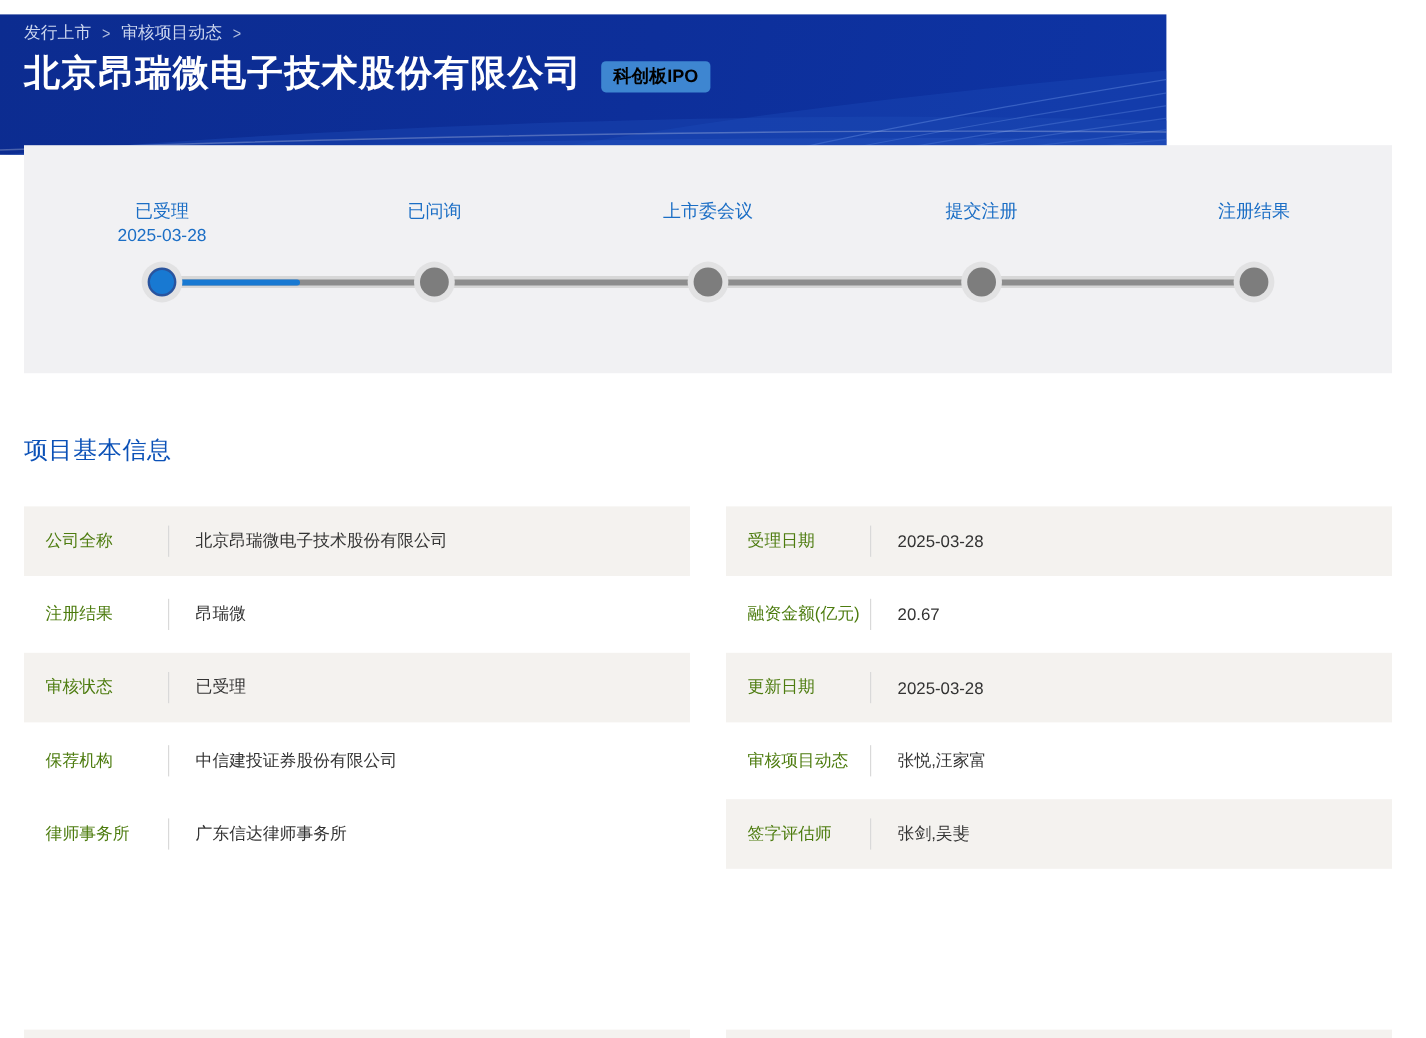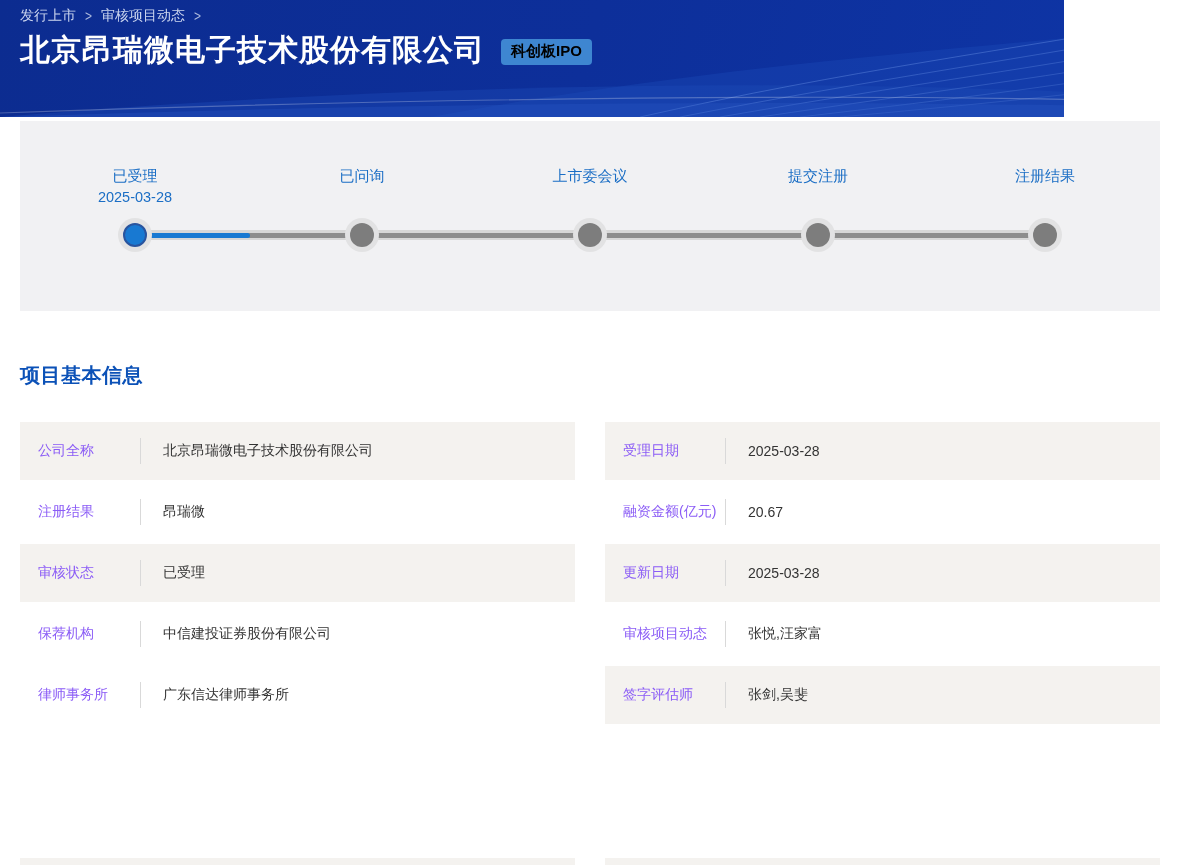--- a/index.html
+++ b/index.html
@@ -7,21 +7,21 @@
   body {
     width: 1188px; height: 865px;
     position: relative;
     overflow: hidden;
     font-family: "Liberation Sans", "DejaVu Sans", sans-serif;
   }
   .page { position: absolute; inset: 0; width: 1188px; height: 865px; }
 
   
   .header {
-    position: absolute; left: 0; top: 0; width: 1064px; height: 117px;
+    position: absolute; left: 0; top: 12px; width: 972px; height: 117px;
     background: linear-gradient(105deg, #0c2c90 0%, #0d2f9a 55%, #0e34a4 100%);
     overflow: hidden;
   }
   .header svg.waves { position: absolute; left: 0; top: 0; width: 1188px; height: 117px; display: block; }
   .breadcrumb {
     position: absolute; left: 20px; top: 7px;
     font-size: 14px; color: #ccd6ef; display: flex; align-items: center; gap: 9px;
     z-index: 2;
   }
   .breadcrumb .crumb { cursor: pointer; }
@@ -73,35 +73,35 @@
     text-align: center; font-size: 15px; color: #1b6ec5; white-space: nowrap;
   }
   .step-date {
     position: absolute; left: -80px; top: 68px; width: 160px;
     text-align: center; font-size: 14.5px; color: #1b6ec5; white-space: nowrap;
   }
 
   
   .section-heading {
     position: absolute; left: 20px; top: 362px;
-    font-size: 20px; font-weight: bold; color: #0b51b7; letter-spacing: 0.5px;
+    font-size: 20px; font-weight: normal; color: #0b51b7; letter-spacing: 0.5px;
   }
 
   
   .info-col { position: absolute; top: 422px; width: 555px; }
   .info-col.left  { left: 20px; }
   .info-col.right { left: 605px; }
   .info-row {
     height: 58px; margin-bottom: 3px;
     display: flex; align-items: center; padding-left: 18px;
     background: transparent;
   }
   .info-row.shaded { background: #f4f2ef; }
   .row-label {
-    flex: 0 0 102px; font-size: 14px; color: #8b5cf6; white-space: nowrap;
+    flex: 0 0 102px; font-size: 14px; color: #4d7c0f; white-space: nowrap;
   }
   .row-divider {
     flex: 0 0 1px; width: 1px; height: 26px; background: #d9d9d9;
   }
   .row-value {
     margin-left: 22px; font-size: 14px; color: #333333; white-space: nowrap;
   }
   .partial-row {
     position: absolute; top: 858px; width: 555px; height: 7px; background: #f4f2ef;
   }

